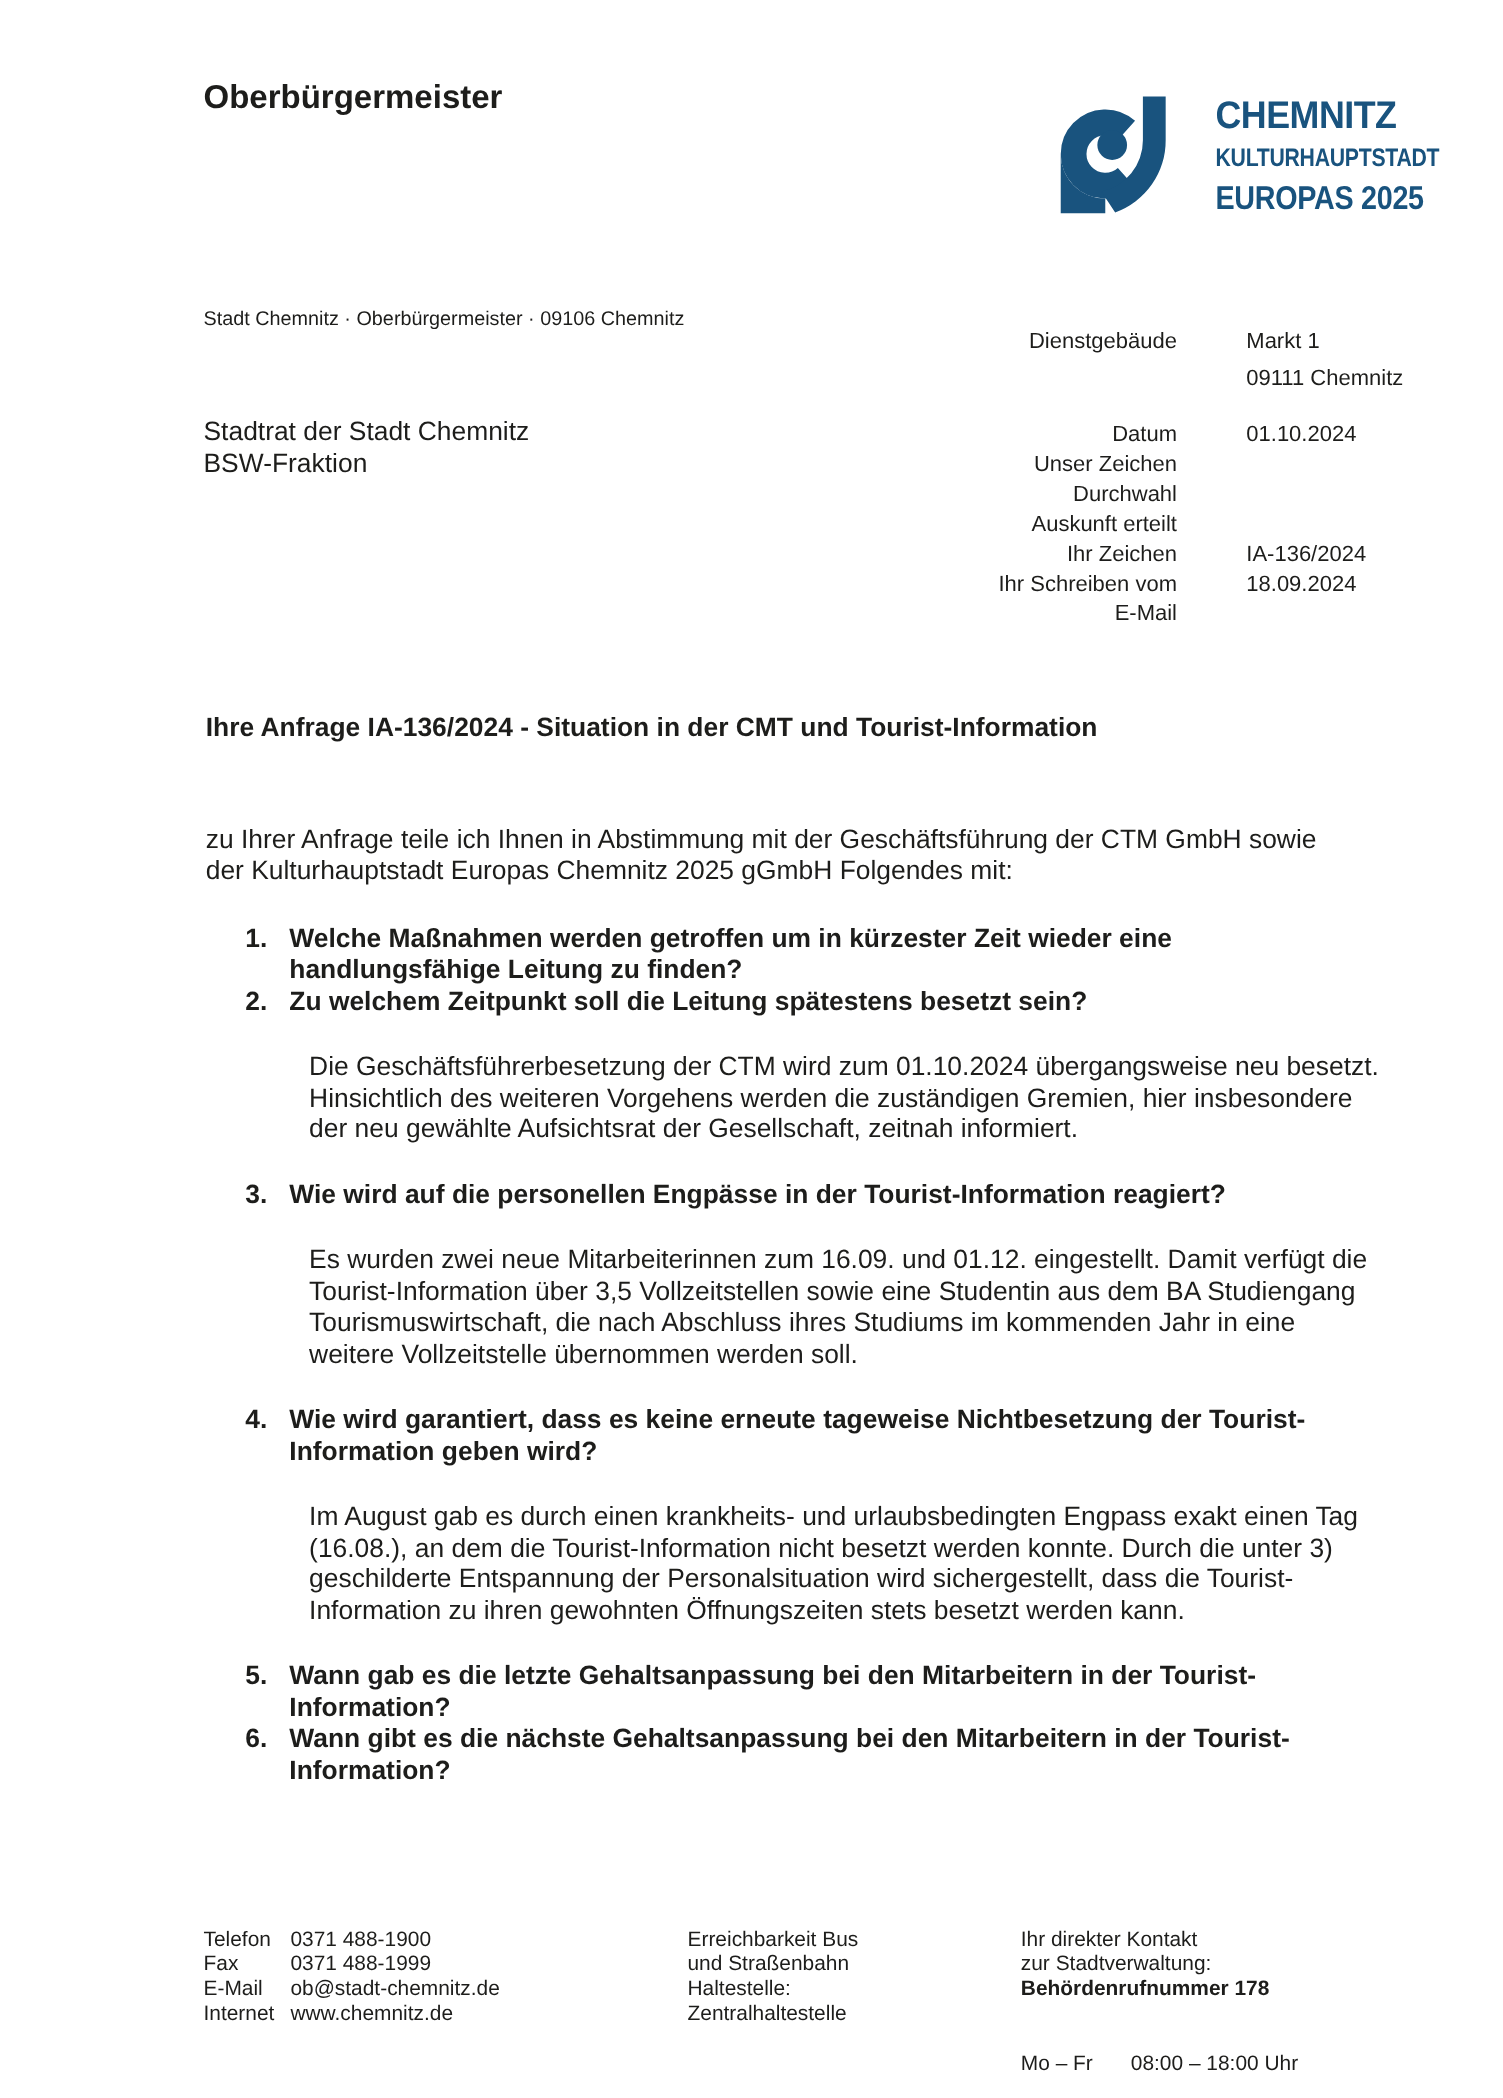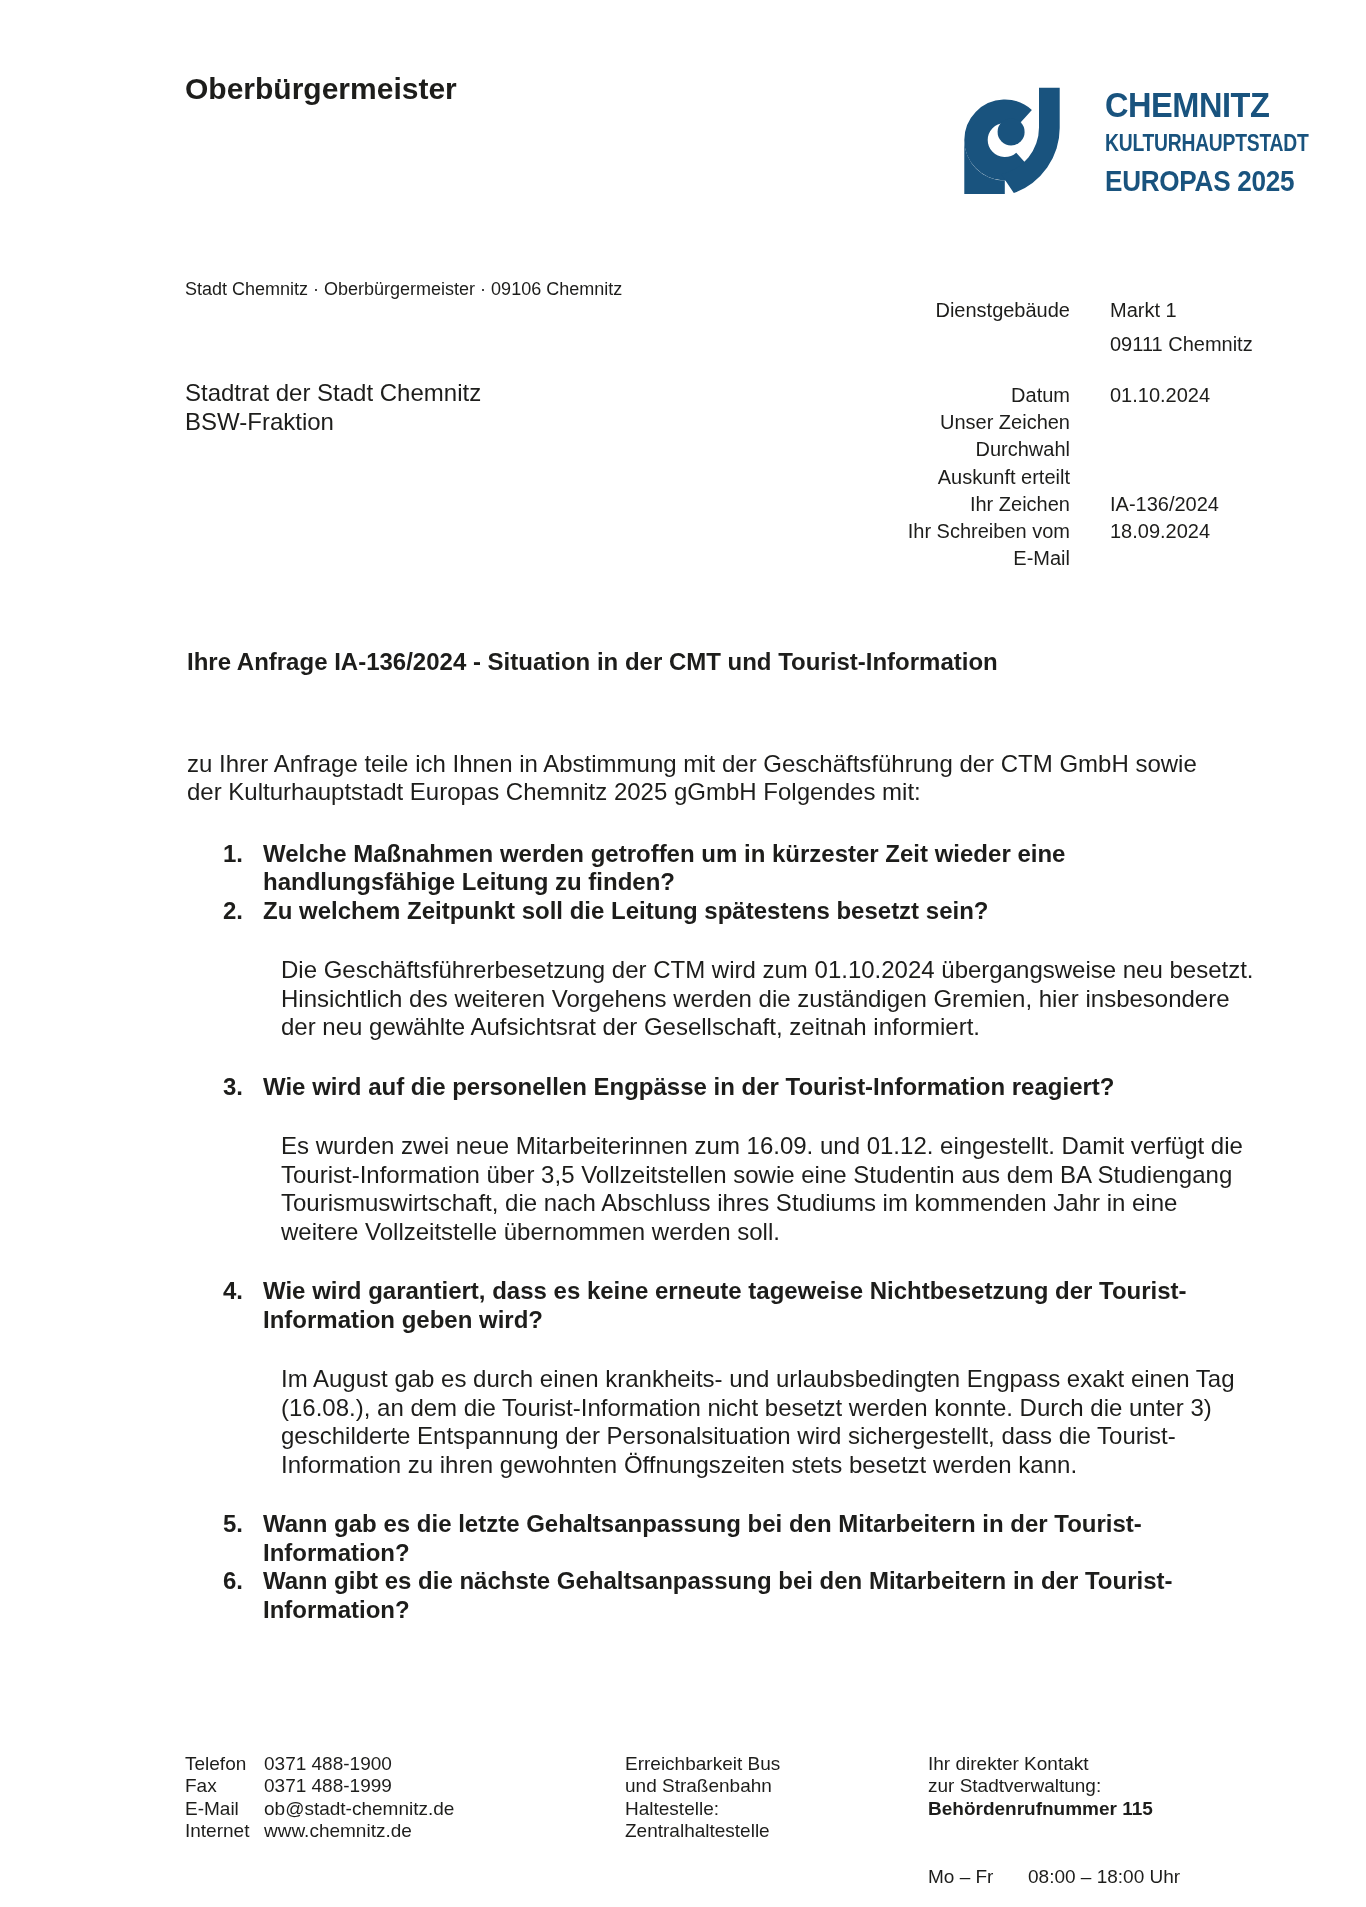--- a/index.html
+++ b/index.html
@@ -20,21 +20,21 @@
   .logo-l1 { top:87px;  font-size:35px; letter-spacing:-0.5px; transform:scaleX(0.93); }
   .logo-l2 { top:132px; font-size:23px; letter-spacing:-0.3px; transform:scaleX(0.84); }
   .logo-l3 { top:166px; font-size:30px; letter-spacing:-0.3px; transform:scaleX(0.87); }
 
   
   .sender-line { left:155px; top:279px; font-size:18px; white-space:nowrap; }
   .recipient { left:155px; top:379px; font-size:24px; line-height:28.5px; }
 
   
   .info-block { left:835px; top:293px; font-size:20px; }
-  .info-row { display:flex; line-height:27.2px; }
+  .info-row { display:flex; line-height:27.2px;gap:23px; }
   .info-row.addr { line-height:34px; }
   .info-row.first-meta { margin-top:21px; }
   .info-label { width:205px; text-align:right; }
   .info-value { margin-left:40px; white-space:nowrap; }
 
   
   .main { left:157px; top:648px; width:1085px; font-size:24px; line-height:28.5px; }
   .subject { font-weight:bold; margin:0 0 73px 0; white-space:nowrap; }
   .salutation { margin:0 0 29px 0; }
   .intro { margin:0 0 33px 0; white-space:pre-line; }
@@ -190,19 +190,19 @@
   <div class="abs footer-col f-col2">
     <div>Erreichbarkeit Bus</div>
     <div>und Straßenbahn</div>
     <div>Haltestelle:</div>
     <div>Zentralhaltestelle</div>
   </div>
 
   <div class="abs footer-col f-col3">
     <div>Ihr direkter Kontakt</div>
     <div>zur Stadtverwaltung:</div>
-    <div class="bold">Behördenrufnummer 115</div>
+    <div class="bold">Behördenrufnummer 178</div>
     <div>
       <span class="mofr">Mo – Fr</span><span>08:00 – 18:00 Uhr</span>
     </div>
   </div>
 
 </div>
 
 </body></html>

